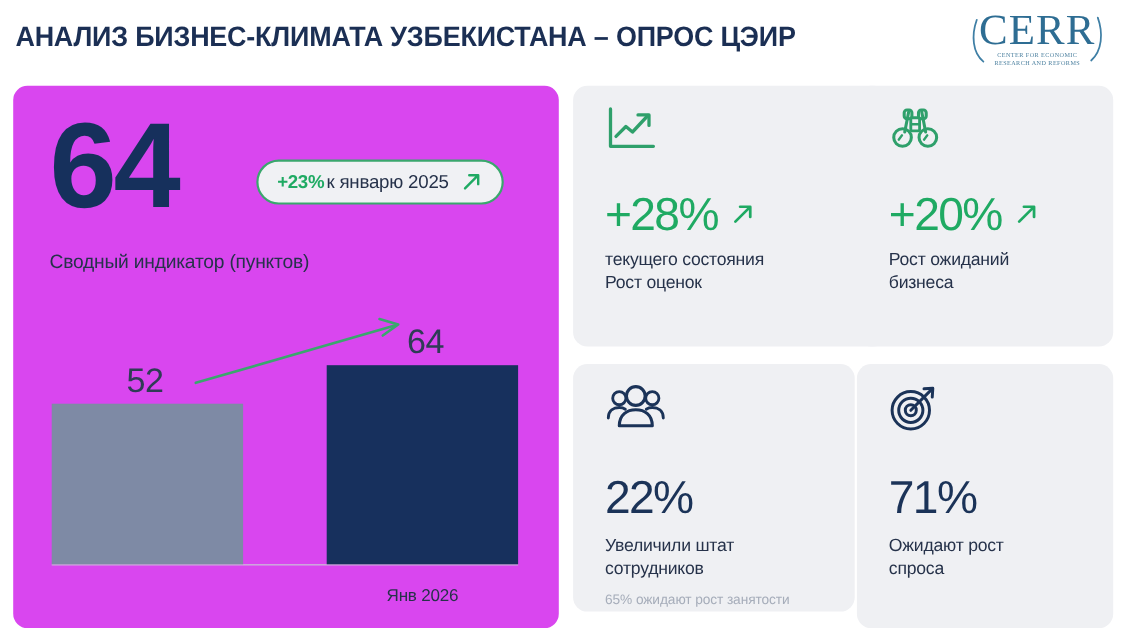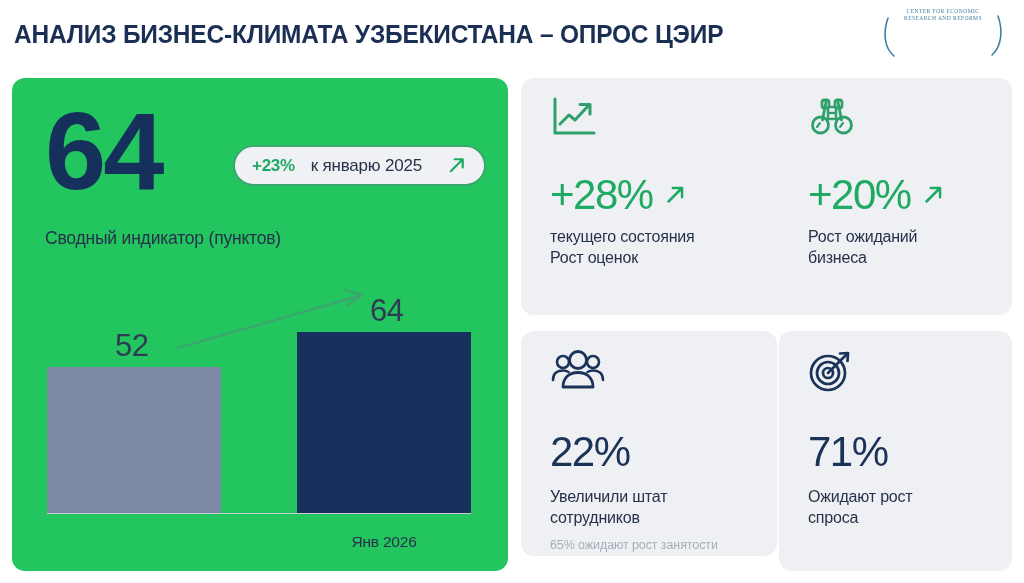--- a/index.html
+++ b/index.html
@@ -76,21 +76,21 @@
     background: #eff0f3;
     border-radius: 13px;
   }
 
   
   #main-card {
     left: 12px;
     top: 78px;
     width: 496px;
     height: 493px;
-    background: #22c55e;
+    background: #d946ef;
   }
   #big-number {
     position: absolute;
     left: 33px;
     top: 18px;
     font-size: 110px;
     line-height: 110px;
     font-weight: 700;
     color: #16305c;
     letter-spacing: -3px;
@@ -99,21 +99,21 @@
     position: absolute;
     left: 221px;
     top: 67px;
     height: 41px;
     box-sizing: border-box;
     border: 2.5px solid #3aa76d;
     border-radius: 21px;
     display: flex;
     align-items: center;
     padding: 0 16px 0 17px;
-    gap: 16px;
+    gap: 2px;
     background: #f0f1f4;
   }
   #delta-pct {
     font-size: 17px;
     font-weight: 700;
     color: #1faa63;
     letter-spacing: -0.3px;
   }
   #delta-text {
     font-size: 17px;
@@ -254,20 +254,21 @@
 <body>
 
 <div id="header">
   <div id="page-title">АНАЛИЗ БИЗНЕС-КЛИМАТА УЗБЕКИСТАНА – ОПРОС ЦЭИР</div>
 
   <div id="logo">
     <svg class="logo-swash" viewBox="0 0 122 48">
       <path d="M6 6 C1 20 2 36 12 44" stroke="#3f7fa5" stroke-width="1.6" fill="none" stroke-linecap="round"></path>
       <path d="M116 4 C121 18 120 34 110 43" stroke="#3f7fa5" stroke-width="1.6" fill="none" stroke-linecap="round"></path>
     </svg>
+    <div id="logo-word">CERR</div>
     <div id="logo-sub1">CENTER FOR ECONOMIC</div>
     <div id="logo-sub2">RESEARCH AND REFORMS</div>
   </div>
 </div>
 
 <div class="card" id="main-card">
 
   <div id="big-number">64</div>
 
   <div id="delta-pill">

